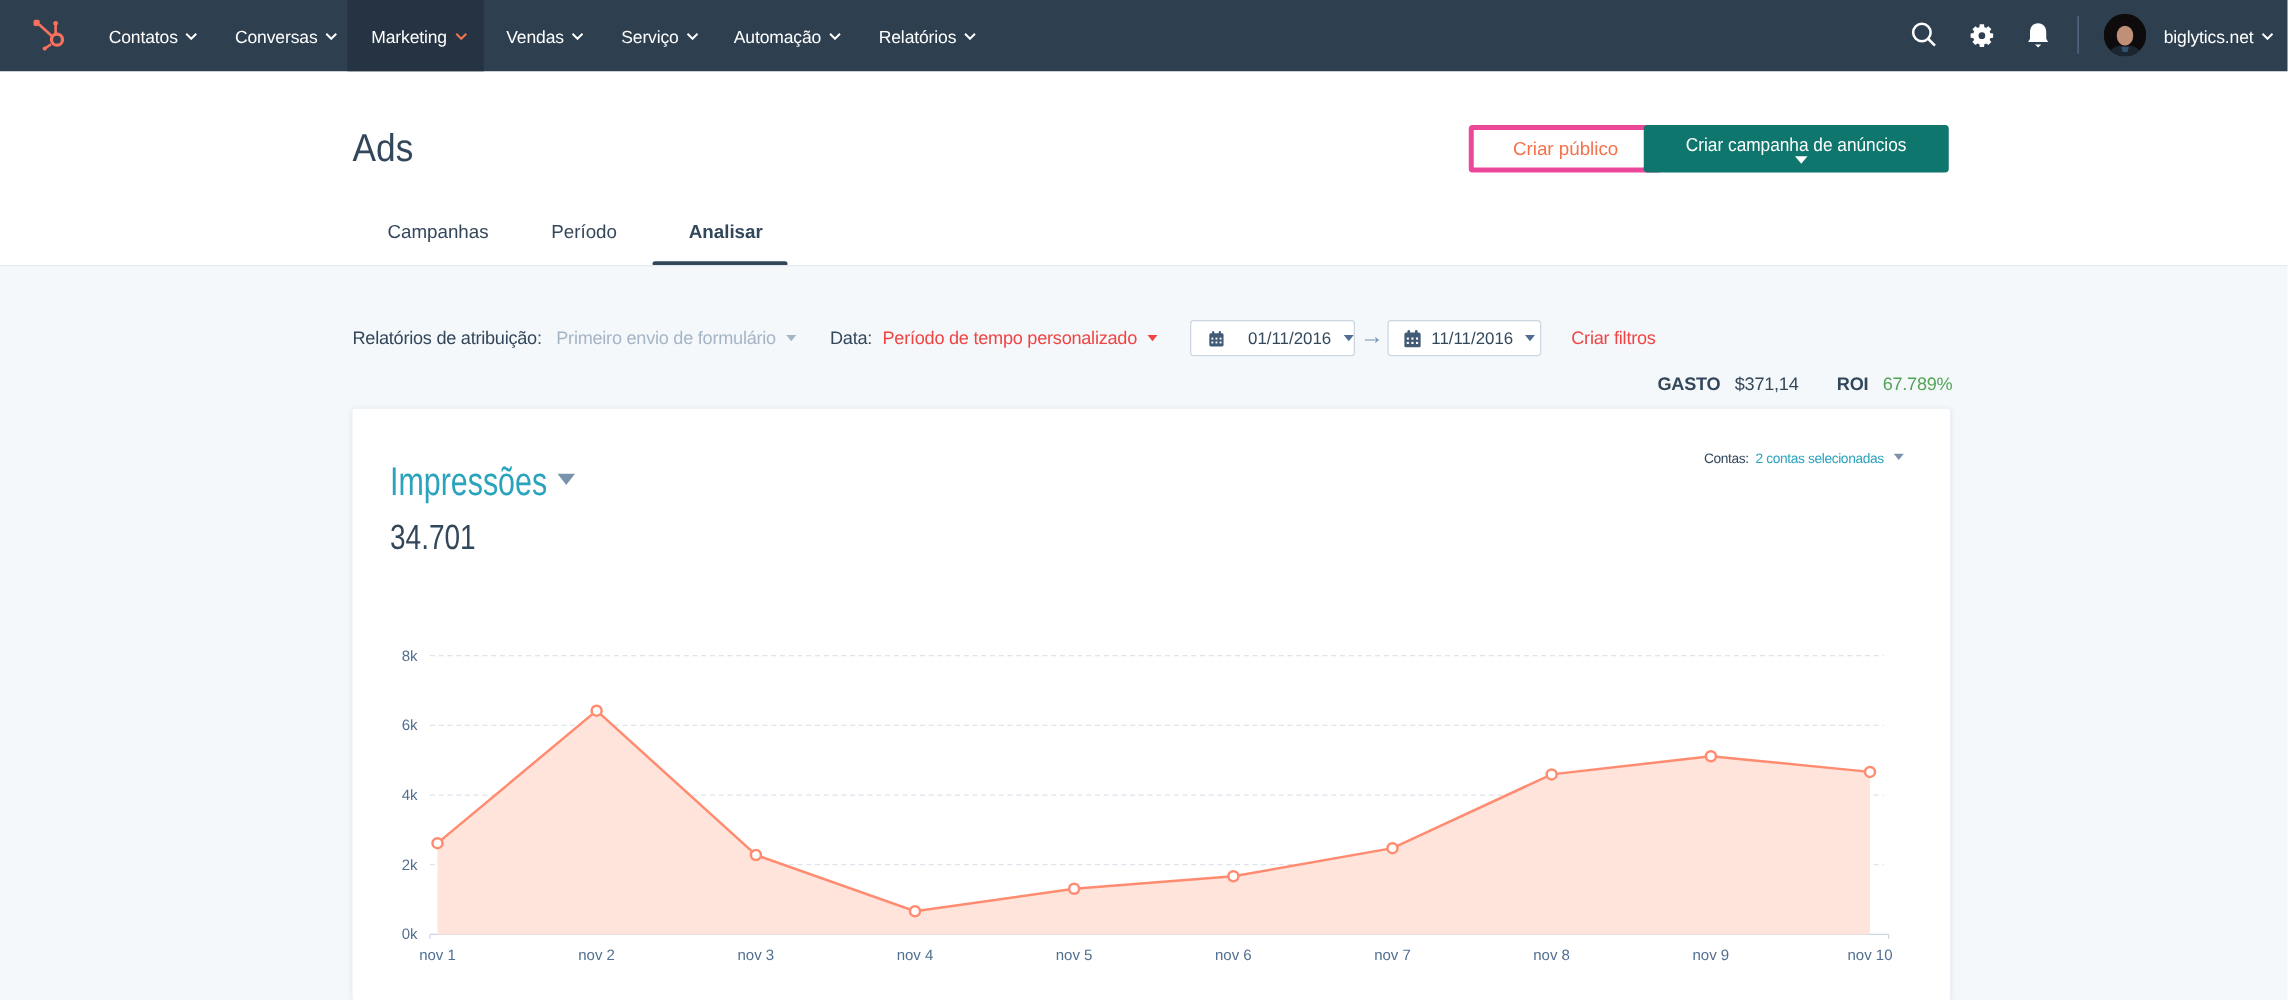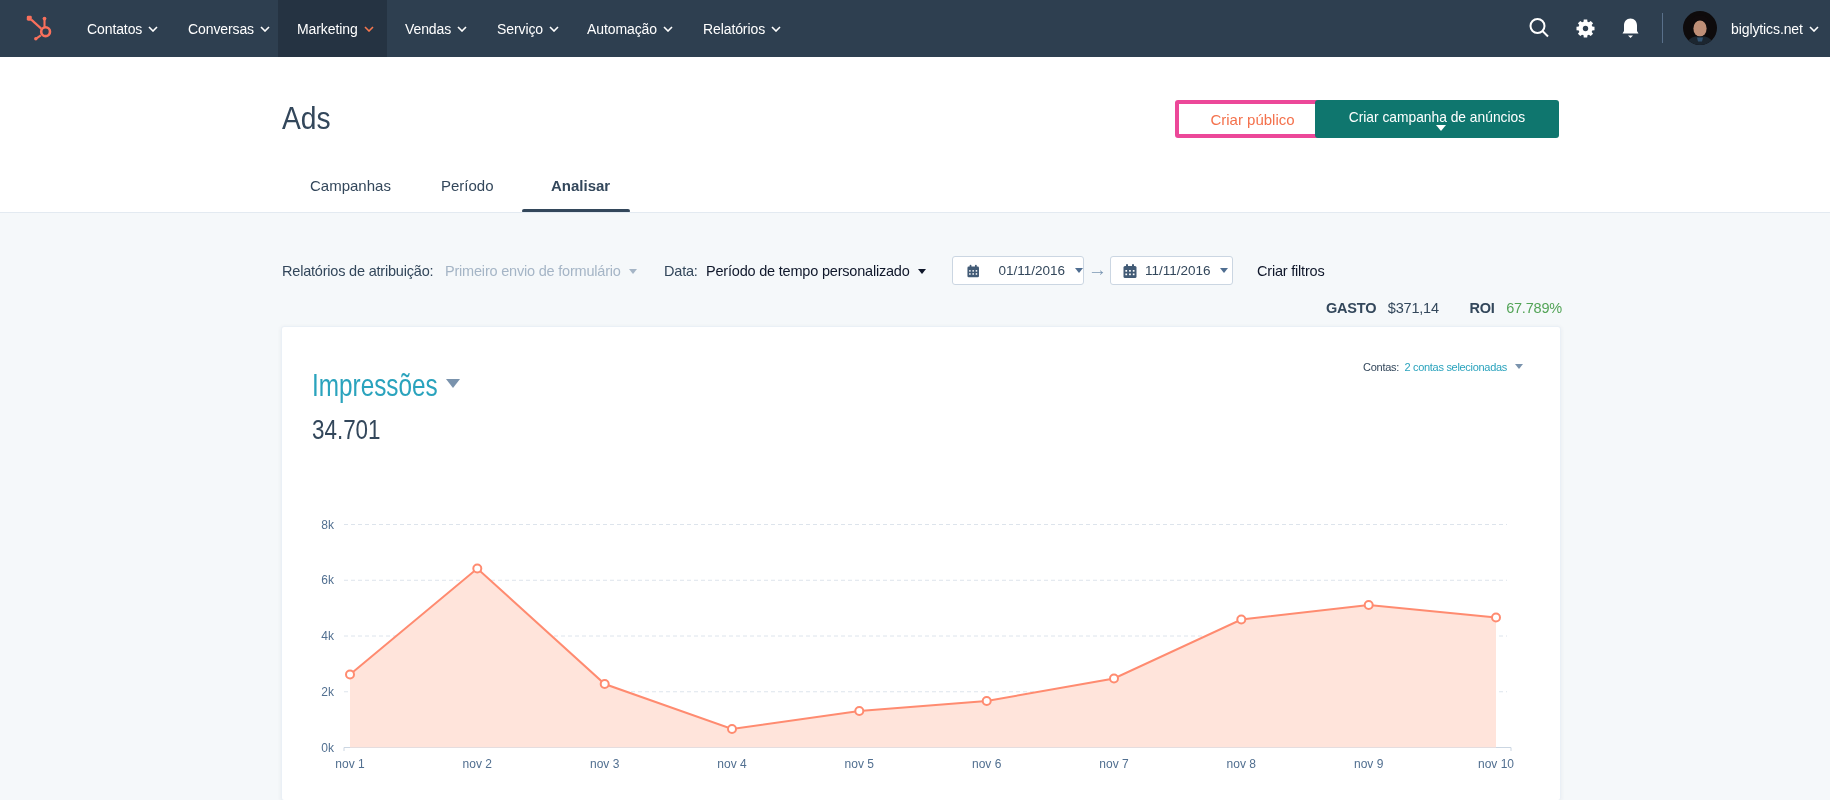--- a/index.html
+++ b/index.html
@@ -25,21 +25,21 @@
 
   
   .tab { position:absolute; top:177px; font-size:15px; color:#33475b; }
   #tab-underline { position:absolute; left:522px; top:209px; width:108px; height:4px; border-radius:2px; background:#33475b; }
 
   
   #gray { position:absolute; left:0; top:212px; width:1830px; height:588px; background:#f5f8fa; border-top:1px solid #e3eaf1; }
 
   .frow { position:absolute; font-size:14.5px; letter-spacing:-0.2px; color:#33475b; }
   .muted { color:#a5b5c6; }
-  .teal { color:#0f172a;text-align:center; }
+  .teal { color:#ef4444;text-align:center; }
   .ddcaret { display:inline-block; width:0; height:0; border-left:4.5px solid transparent;
     border-right:4.5px solid transparent; border-top:5.5px solid currentColor; margin-left:8px; position:relative; top:-2px; }
   .datebox { position:absolute; top:256px; height:29px; background:#fff; border:1px solid #cbd6e2;
     border-radius:3px; display:flex; align-items:center; font-size:13.5px; color:#33475b; }
 
   
   #card { position:absolute; left:281px; top:326px; width:1280px; height:475px; background:#fff;
     border-radius:3px; border:1px solid #eaf0f6; box-shadow:0 1px 4px rgba(45,62,80,0.07); }
   #imp { position:absolute; left:30px; top:40px; font-size:32px; color:#2aa3bd; transform:scaleX(0.76); transform-origin:left; }
   #imp-caret { position:absolute; left:164px; top:52px; width:0; height:0;

